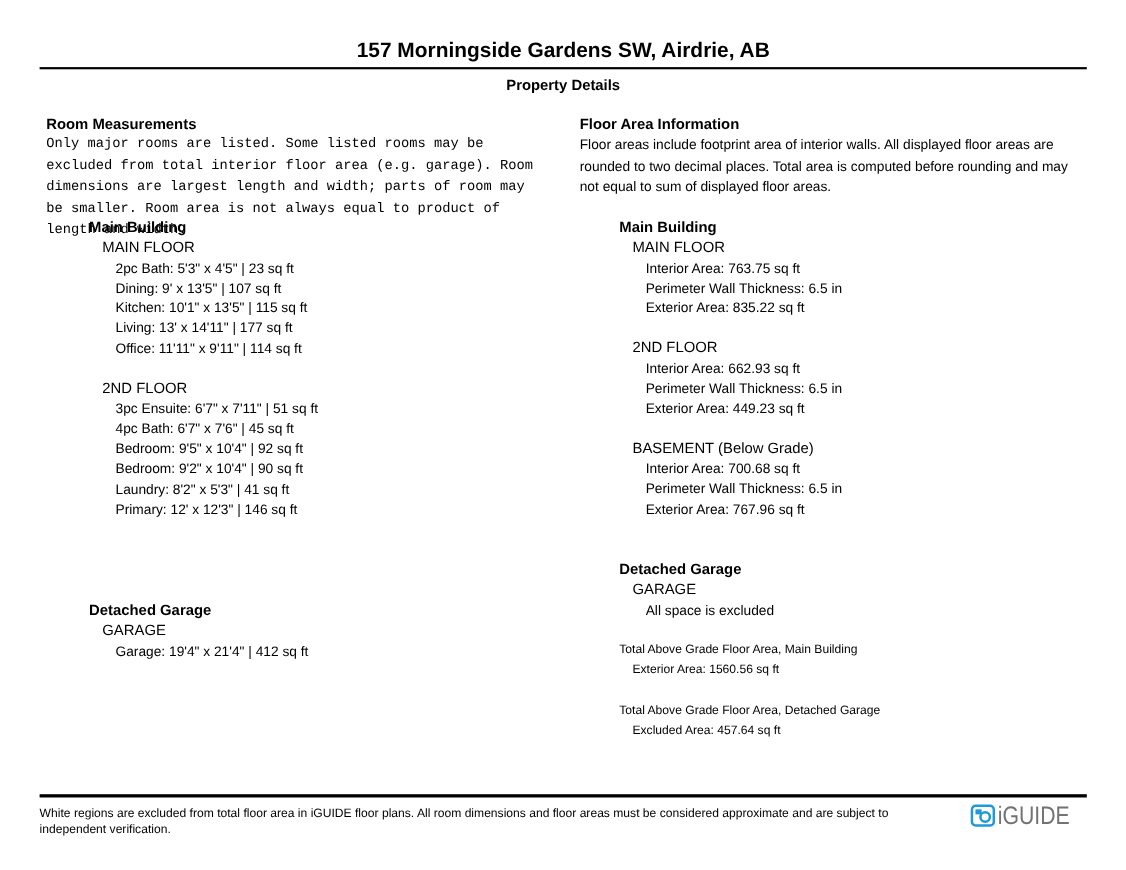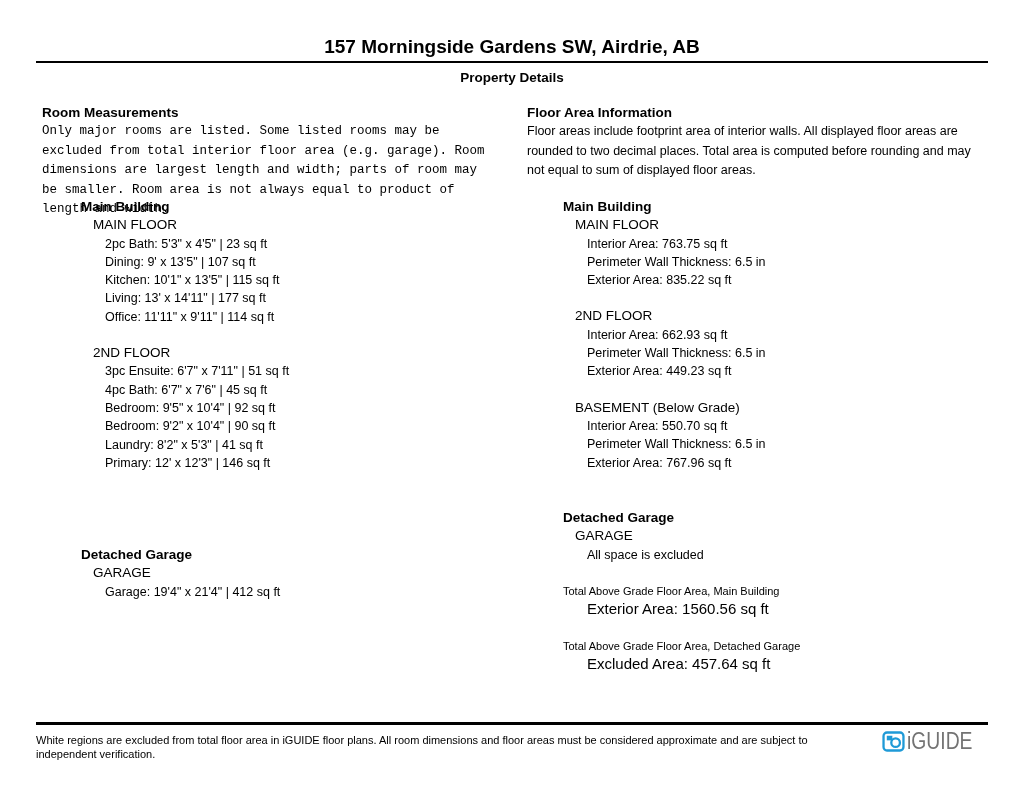--- a/index.html
+++ b/index.html
@@ -78,23 +78,23 @@
 
   .total-block { position: absolute; left: 563px; }
   .total-1 { top: 582px; }
   .total-2 { top: 637px; }
   .total-heading {
     font-size: 11px;
     font-weight: normal;
     line-height: 18.3px;
   }
   .total-line {
-    font-size: 15px;
-    line-height: 18.3px;
-    margin-left: 24px;
+    font-size: 11px;
+    line-height: 18.3px;
+    margin-left: 12px;
   }
 
   .footer-rule {
     position: absolute;
     top: 722px; left: 36px;
     width: 952px; height: 3px;
     background: #000000;
   }
   .footer-text {
     position: absolute;
@@ -172,21 +172,21 @@
         <div class="detail-line">Exterior Area: 835.22 sq ft</div>
       </div>
       <div class="floor-block floor-gap">
         <div class="floor-name">2ND FLOOR</div>
         <div class="detail-line">Interior Area: 662.93 sq ft</div>
         <div class="detail-line">Perimeter Wall Thickness: 6.5 in</div>
         <div class="detail-line">Exterior Area: 449.23 sq ft</div>
       </div>
       <div class="floor-block floor-gap">
         <div class="floor-name">BASEMENT (Below Grade)</div>
-        <div class="detail-line">Interior Area: 550.70 sq ft</div>
+        <div class="detail-line">Interior Area: 700.68 sq ft</div>
         <div class="detail-line">Perimeter Wall Thickness: 6.5 in</div>
         <div class="detail-line">Exterior Area: 767.96 sq ft</div>
       </div>
     </div>
   <div class="building-slot slot-r2">
       <div class="building-name">Detached Garage</div>
       <div class="floor-block">
         <div class="floor-name">GARAGE</div>
         <div class="detail-line">All space is excluded</div>
       </div>

